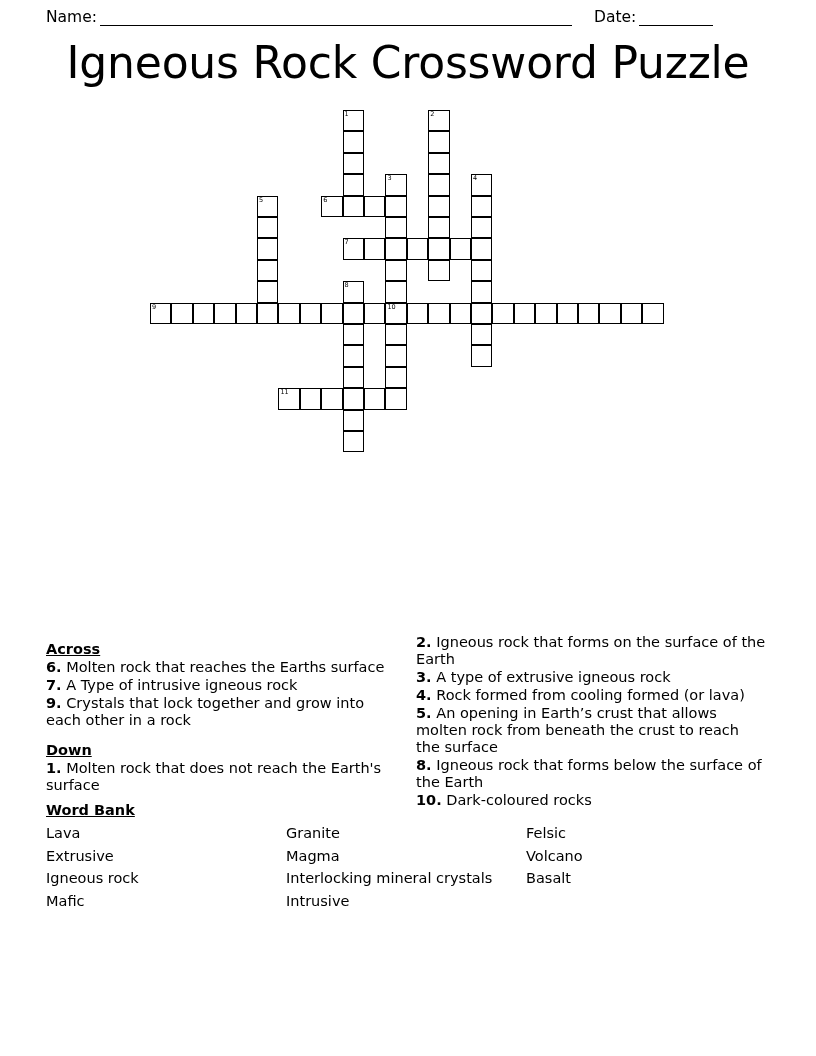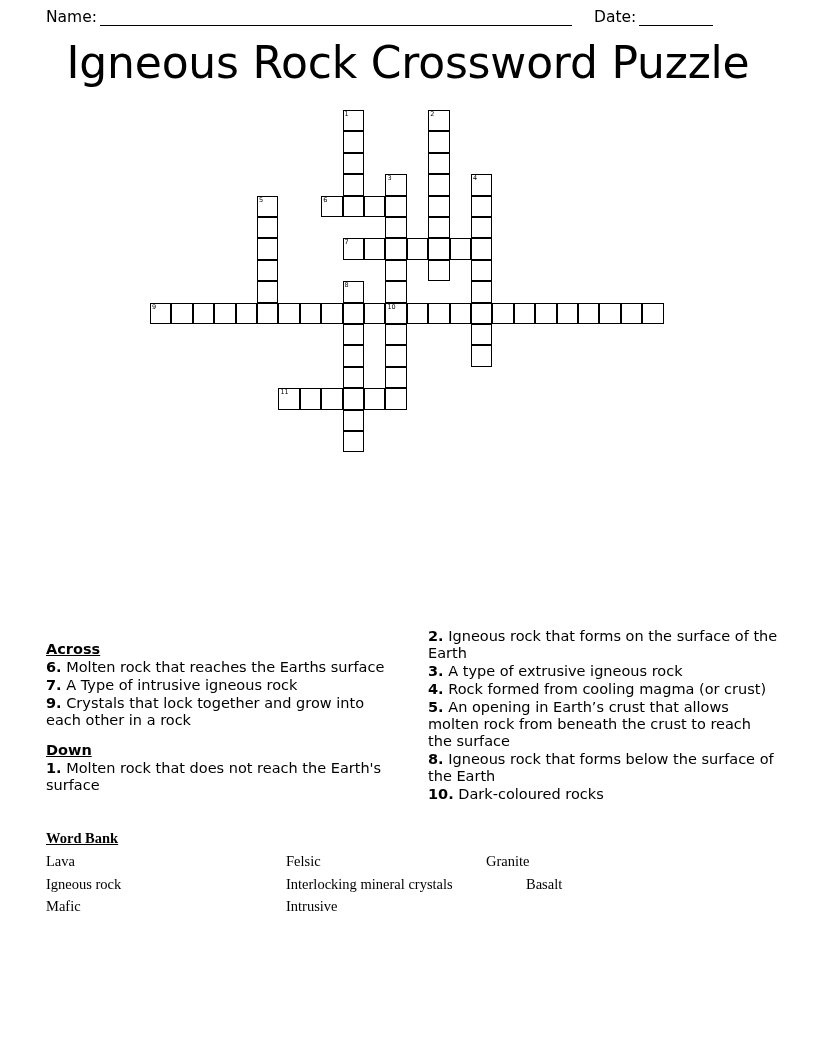--- a/index.html
+++ b/index.html
@@ -87,43 +87,42 @@
     top: 628px;
     width: 724px;
   }
   .clue-col {
     position: absolute;
     top: 0;
     font-size: 14.5px;
     line-height: 17.5px;
   }
   #clue-col-left  { left: 0px;   width: 350px; }
-  #clue-col-right { left: 382px; width: 350px; }
+  #clue-col-right { left: 370px; width: 350px; margin-top: 6px; }
   .section-head {
     font-weight: bold;
     text-decoration: underline;
     font-size: 14.5px;
     line-height: 18px;
     margin: 12px 0 1px 0;
   }
   .clue {
     margin: 0 0 1px 0;
     font-size: 14.5px;
     line-height: 17px;
   }
   .clue b { font-weight: bold; }
 
   
   #wordbank {
     position: absolute;
     left: 46px;
-    top: 828px;
+    top: 800px;
     width: 724px;
     font-size: 14.5px;
-    font-family: Liberation Serif, serif;
   }
   #wordbank-head {
     font-weight: bold;
     text-decoration: underline;
     font-size: 14.5px;
     line-height: 20px;
     margin-bottom: 2px;
   }
   .wb-row {
     display: flex;
@@ -274,43 +273,48 @@
     <div class="clue">
       <b>2.</b>
       <span>Igneous rock that forms on the surface of the Earth</span>
     </div>
     <div class="clue">
       <b>3.</b>
       <span>A type of extrusive igneous rock</span>
     </div>
     <div class="clue">
       <b>4.</b>
-      <span>Rock formed from cooling magma (or crust)</span>
+      <span>Rock formed from cooling formed (or lava)</span>
     </div>
     <div class="clue">
       <b>5.</b>
       <span>An opening in Earth’s crust that allows molten rock from beneath the crust to reach the surface</span>
     </div>
     <div class="clue">
       <b>8.</b>
       <span>Igneous rock that forms below the surface of the Earth</span>
     </div>
     <div class="clue">
       <b>10.</b>
       <span>Dark-coloured rocks</span>
     </div>
   </div>
 </div>
 
 <div id="wordbank">
   <div id="wordbank-head">Word Bank</div>
   <div class="wb-row">
     <div class="wb-cell wb-c0">Lava</div>
+    <div class="wb-cell wb-c1">Granite</div>
     <div class="wb-cell wb-c2">Felsic</div>
-    <div class="wb-cell wb-c1">Granite</div>
+  </div>
+  <div class="wb-row">
+    <div class="wb-cell wb-c0">Extrusive</div>
+    <div class="wb-cell wb-c1">Magma</div>
+    <div class="wb-cell wb-c2">Volcano</div>
   </div>
   <div class="wb-row">
     <div class="wb-cell wb-c1">Igneous rock</div>
     <div class="wb-cell wb-c0">Interlocking mineral crystals</div>
     <div class="wb-cell wb-c2">Basalt</div>
   </div>
   <div class="wb-row">
     <div class="wb-cell wb-c0">Mafic</div>
     <div class="wb-cell wb-c1">Intrusive</div>
     <div class="wb-cell wb-c2"></div>

